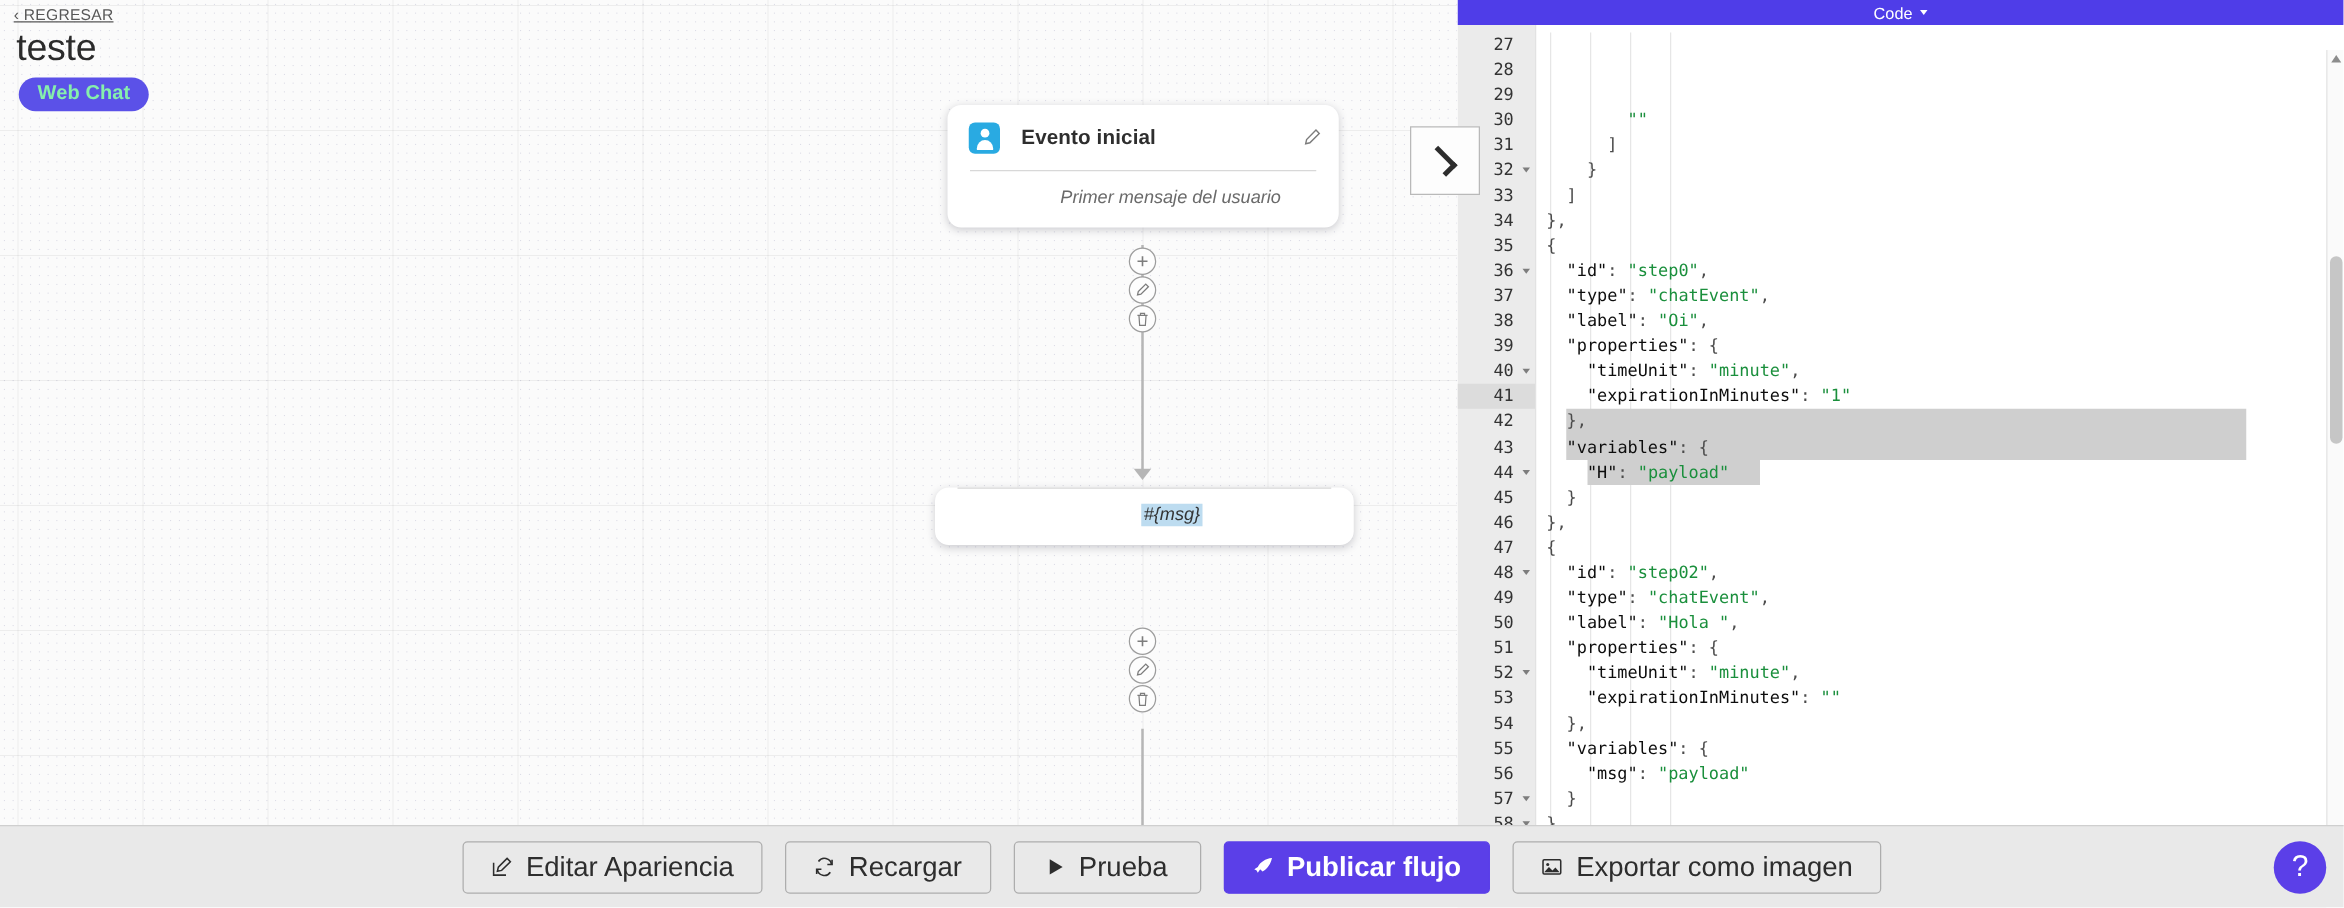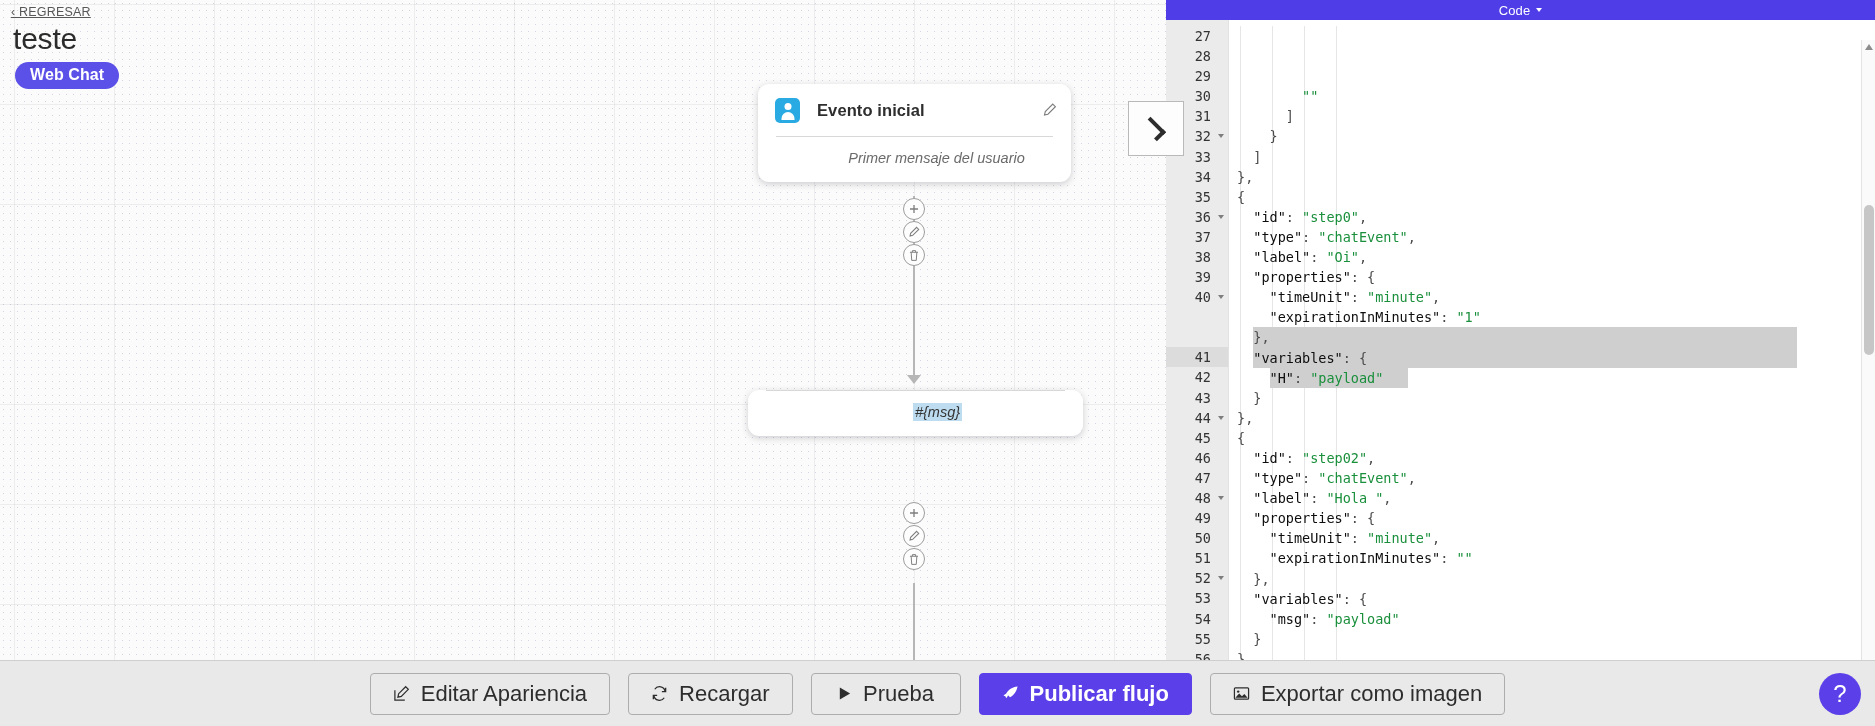--- a/index.html
+++ b/index.html
@@ -31,21 +31,21 @@
     text-decoration: underline; cursor: pointer;
     font-weight: 400;
   }
   .page-title {
     position: absolute; left: 13px; top: 22px;
     font-size: 30px; color: #2b2b2b; font-weight: 400;
     letter-spacing: -.2px;
   }
   .channel-badge {
     position: absolute; left: 15px; top: 62px;
-    background: #5b51e8; color: #ffffff;
+    background: #5b51e8; color: #86efac;
     font-size: 16px; font-weight: bold;
     padding: 4px 15px 5px; border-radius: 14px;
     letter-spacing: .1px;
   }
 
   
   .node {
     position: absolute;
     background: #ffffff;
     border-radius: 11px;
@@ -165,21 +165,21 @@
     font-family: "DejaVu Sans Mono", monospace;
     font-size: 13.5px; line-height: 20.1px;
   }
   .gutter {
     width: 62px; flex: 0 0 62px;
     background: #ebebeb; color: #333;
     text-align: right; padding-top: 6px;
     user-select: none;
   }
   .gline { position: relative; height: 20.1px; padding-right: 17px; }
-  .gline.active { background: #dcdcdc; margin-top: 40px; }
+  .gline.active { background: #dcdcdc; }
   .gline .fold {
     position: absolute; right: 4px; top: 8px;
     border-left: 3px solid transparent;
     border-right: 3px solid transparent;
     border-top: 4px solid #7d7d7d;
   }
   .gutter-edge {
     width: 9px; flex: 0 0 9px; background: #fff;
     border-left: 1px solid #e2e2e2;
   }

